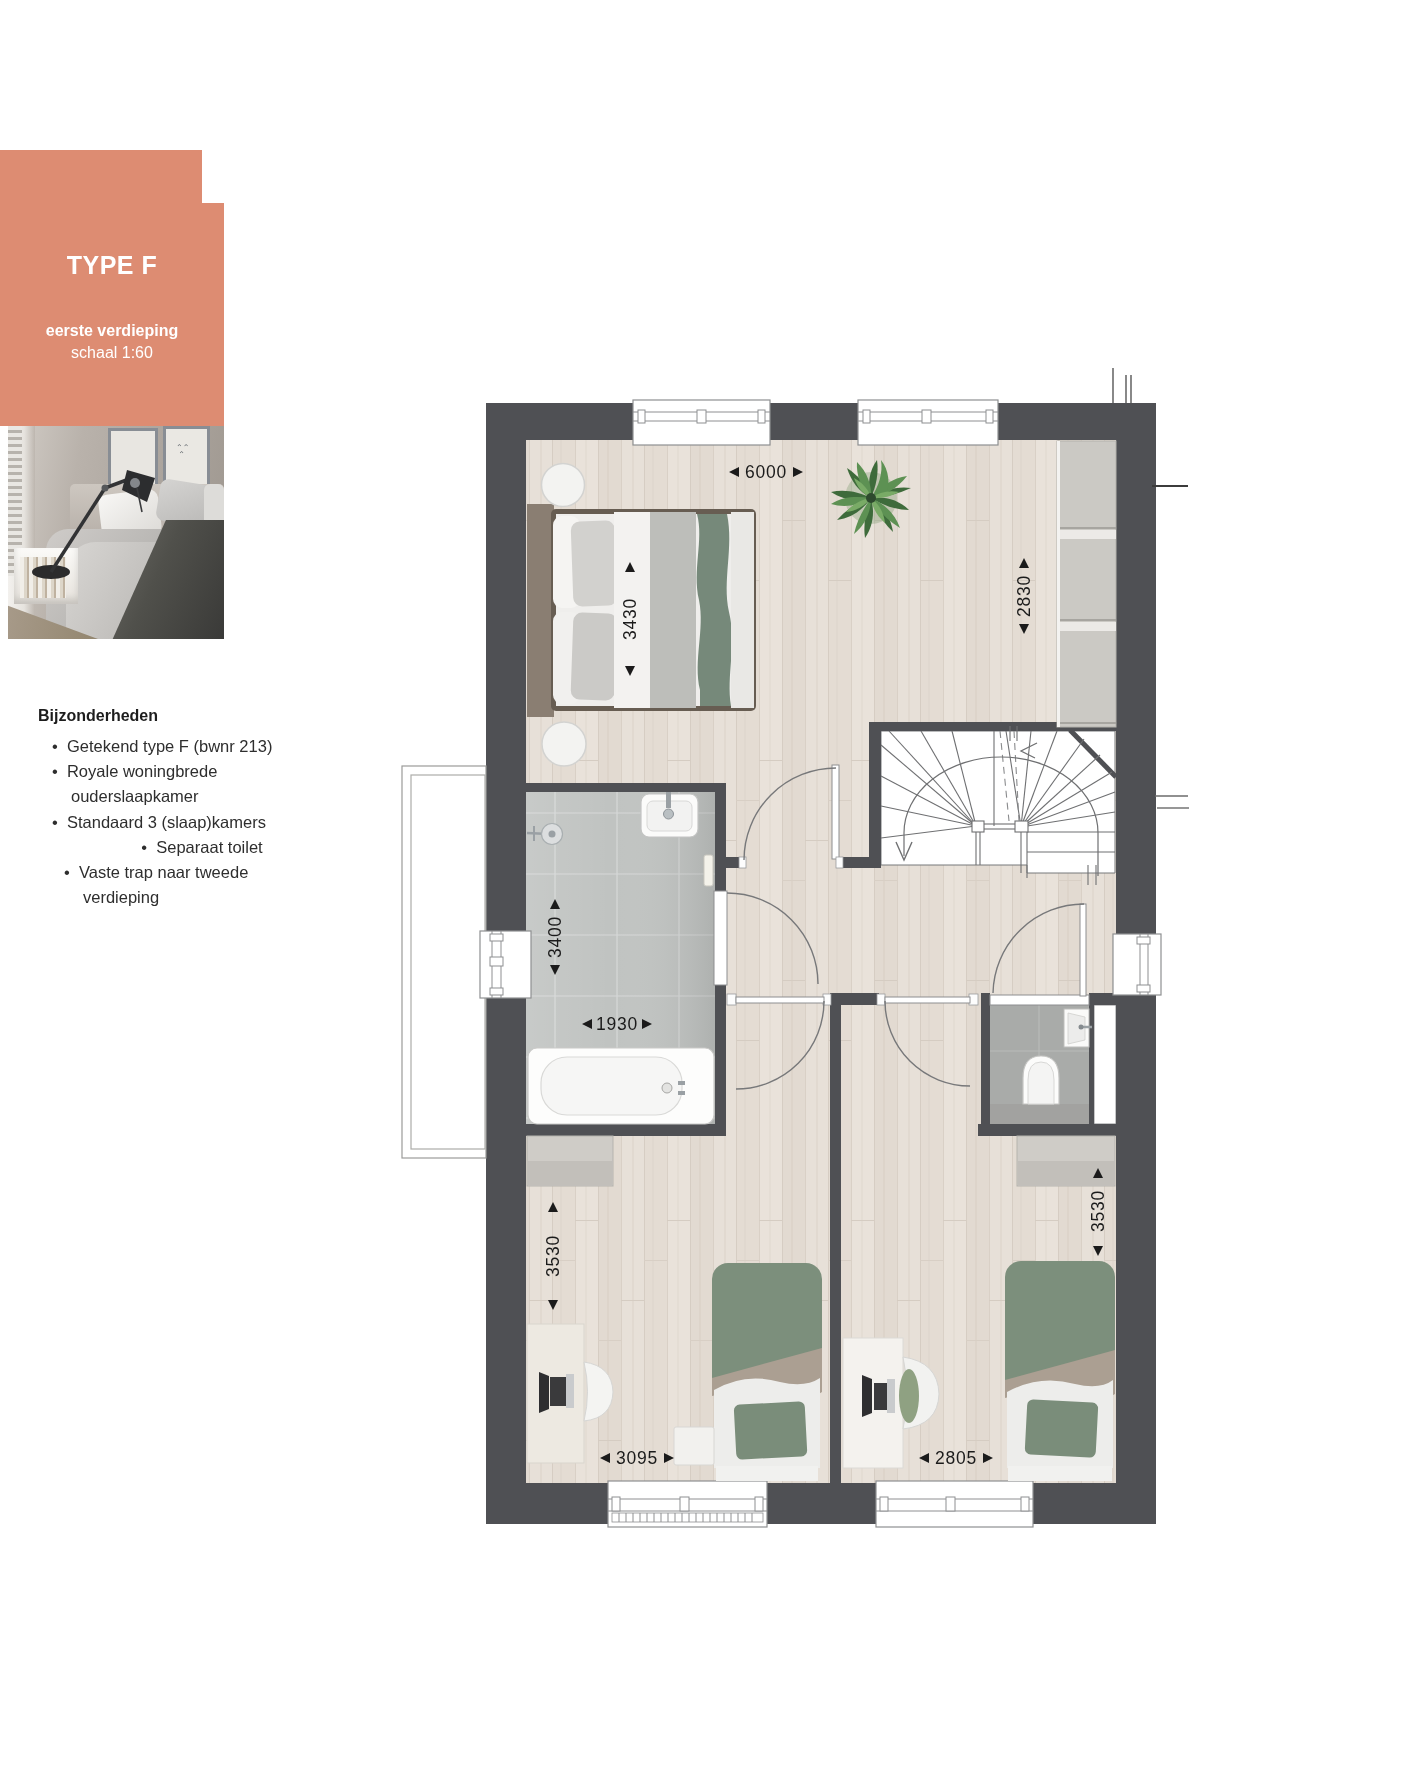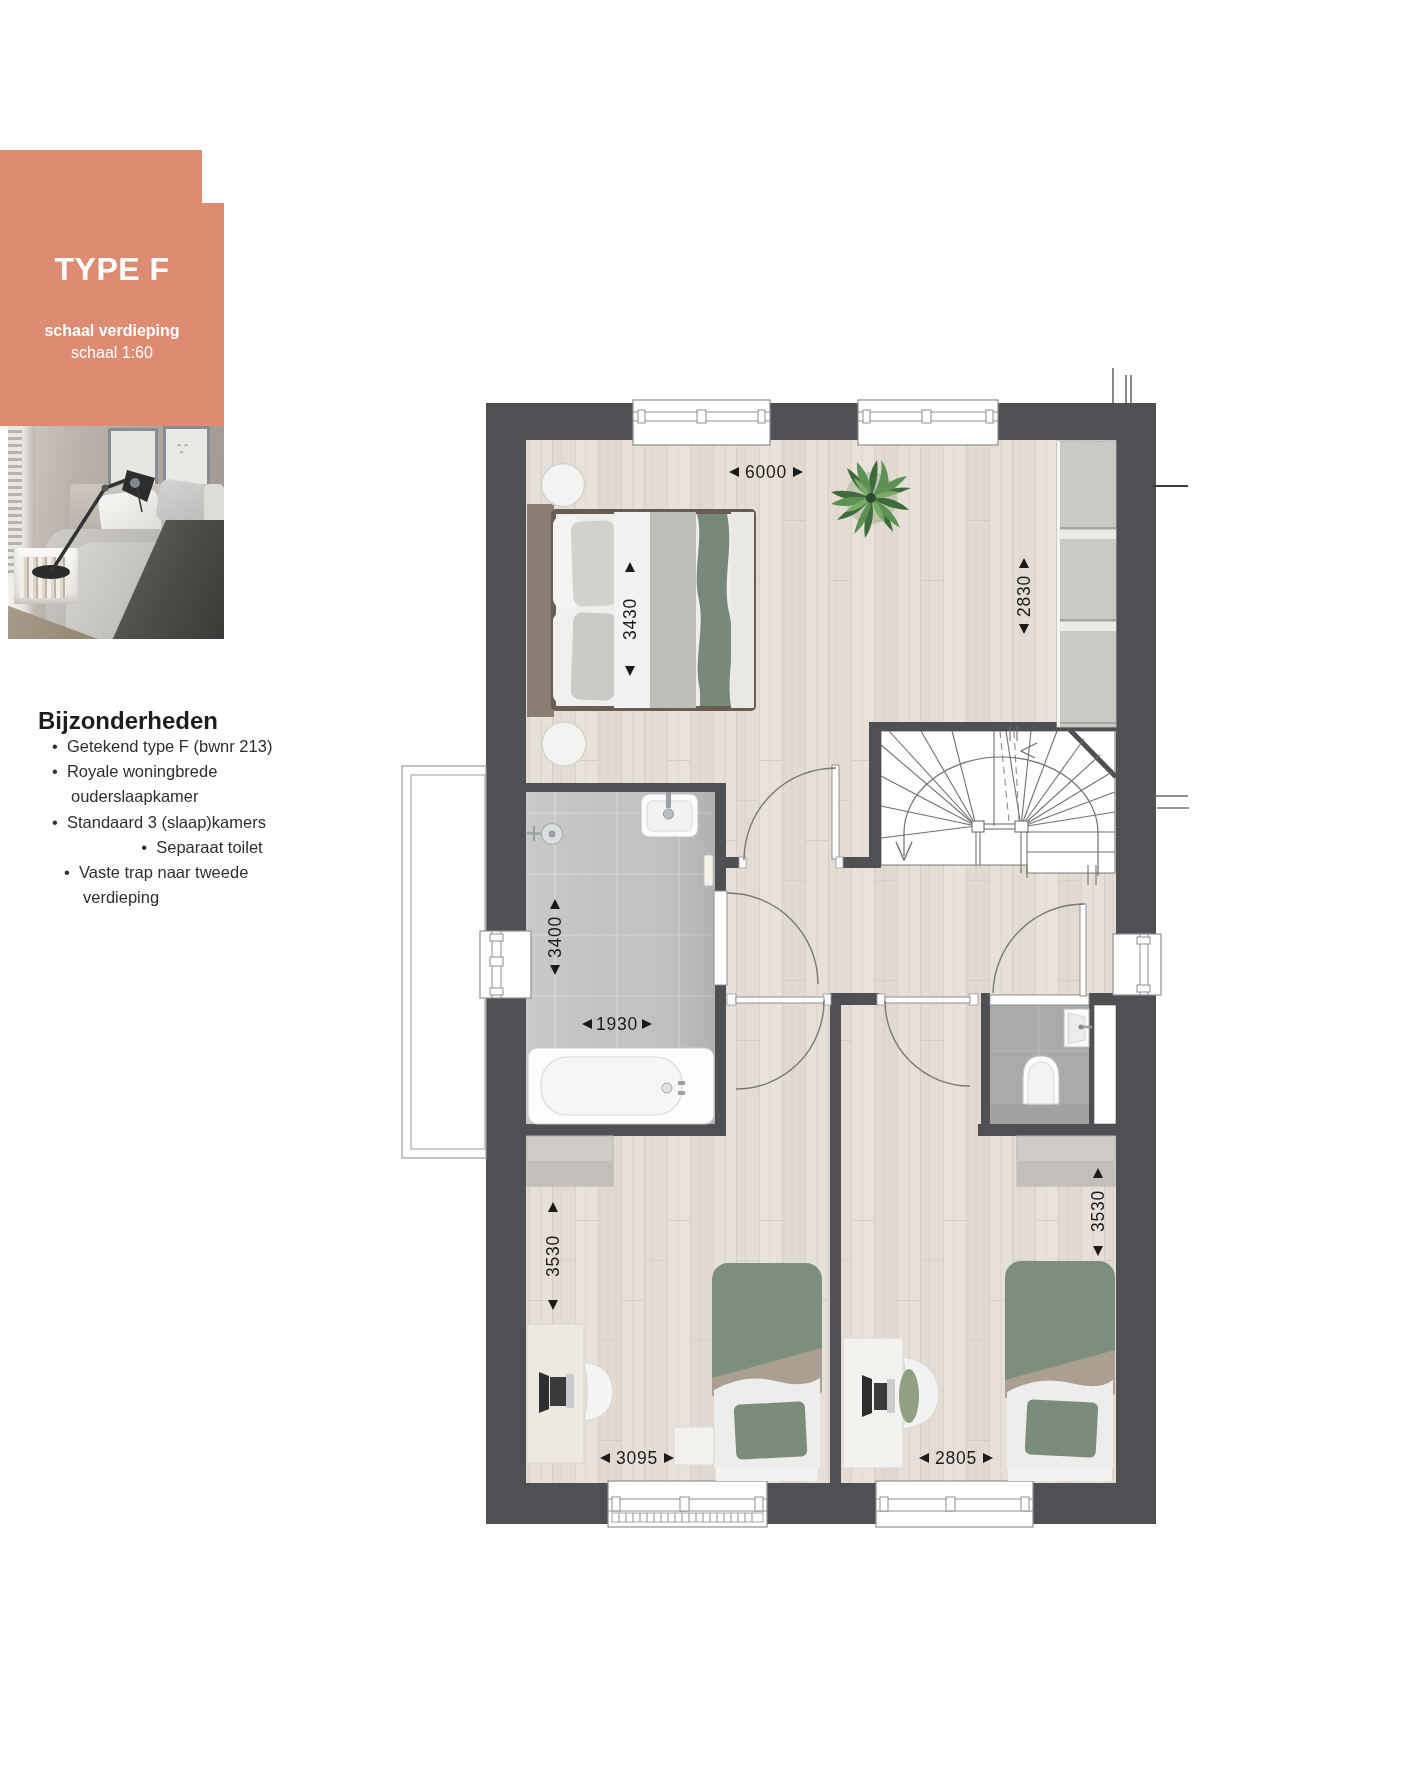--- a/index.html
+++ b/index.html
@@ -7,23 +7,23 @@
        font-family:"Liberation Sans", sans-serif;}
   .abs{position:absolute;}
 </style>
 </head>
 <body>
 
 <div class="abs" style="left:0;top:150px;width:202px;height:53px;background:#DD8C72;"></div>
 
 <div class="abs" style="left:0;top:203px;width:224px;height:223px;background:#DD8C72;"></div>
 
-<div class="abs" style="left:0;top:251px;width:224px;text-align:center;color:#fff;font-size:32px;font-weight:bold;letter-spacing:0.5px;">TYPE F</div>
-
-<div class="abs" style="left:0;top:320px;width:224px;text-align:center;color:#fff;font-size:16px;line-height:21.5px;"><b>schaal verdieping</b><br>schaal 1:60</div>
+<div class="abs" style="left:0;top:251px;width:224px;text-align:center;color:#fff;font-size:25px;font-weight:bold;letter-spacing:0.5px;">TYPE F</div>
+
+<div class="abs" style="left:0;top:320px;width:224px;text-align:center;color:#fff;font-size:16px;line-height:21.5px;"><b>eerste verdieping</b><br>schaal 1:60</div>
 
 <div class="abs" style="left:8px;top:426px;width:216px;height:213px;background:#b0a9a2;overflow:hidden;">
 
   <div class="abs" style="left:0;top:0;width:216px;height:213px;background:linear-gradient(100deg,#d3cec8 0%,#b9b2ab 30%,#aba49d 65%,#9e978f 100%);"></div>
 
   <div class="abs" style="left:0;top:0;width:27px;height:213px;background:linear-gradient(90deg,#f3f1ee 0%,#e6e3de 60%,#bdb6af 100%);"></div>
 
   <div class="abs" style="left:0;top:0;width:14px;height:150px;background:repeating-linear-gradient(180deg,#e9e7e3 0 4px,#b7b3ad 4px 7px);"></div>
 
   <div class="abs" style="left:100px;top:2px;width:44px;height:60px;background:#e8e6e1;border:3px solid #888d94;"></div>
@@ -56,21 +56,21 @@
     <ellipse cx="43" cy="146" rx="19" ry="7" fill="#2b2b2c"></ellipse>
     <line x1="43" y1="146" x2="97" y2="62" stroke="#323335" stroke-width="3.5"></line>
     <line x1="97" y1="62" x2="124" y2="52" stroke="#323335" stroke-width="3.5"></line>
     <circle cx="97" cy="62" r="3.5" fill="#55575a"></circle>
     <path d="M119 44 L147 52 L139 76 L114 64 Z" fill="#2c2d2f"></path>
     <circle cx="127" cy="57" r="5" fill="#84878b"></circle>
     <path d="M129 62 L134 86" stroke="#3a3b3d" stroke-width="1.6"></path>
   </svg>
 </div>
 
-<div class="abs" style="left:38px;top:707px;font-size:24px;font-weight:bold;color:#1d1d1d;">Bijzonderheden</div>
+<div class="abs" style="left:38px;top:707px;font-size:16px;font-weight:bold;color:#1d1d1d;">Bijzonderheden</div>
 
 <div class="abs" style="left:52px;top:734px;width:300px;font-size:16.5px;line-height:25.2px;color:#2e2e2e;">
   <div style="padding-left:19px;text-indent:-19px;">•&nbsp;&nbsp;Getekend type F (bwnr 213)</div>
   <div style="padding-left:19px;text-indent:-19px;">•&nbsp;&nbsp;Royale woningbrede<br><span style="display:inline-block;"></span>ouderslaapkamer</div>
   <div style="padding-left:19px;text-indent:-19px;">•&nbsp;&nbsp;Standaard 3 (slaap)kamers</div>
   <div style="padding-left:19px;text-indent:-19px;text-align:center;">•&nbsp;&nbsp;Separaat toilet</div>
   <div style="padding-left:19px;text-indent:-19px;margin-left:12px;">•&nbsp;&nbsp;Vaste trap naar tweede<br><span style="display:inline-block;"></span>verdieping</div>
 </div>
 
 <svg class="abs" style="left:0;top:0;" width="1417" height="1772" viewBox="0 0 1417 1772">

